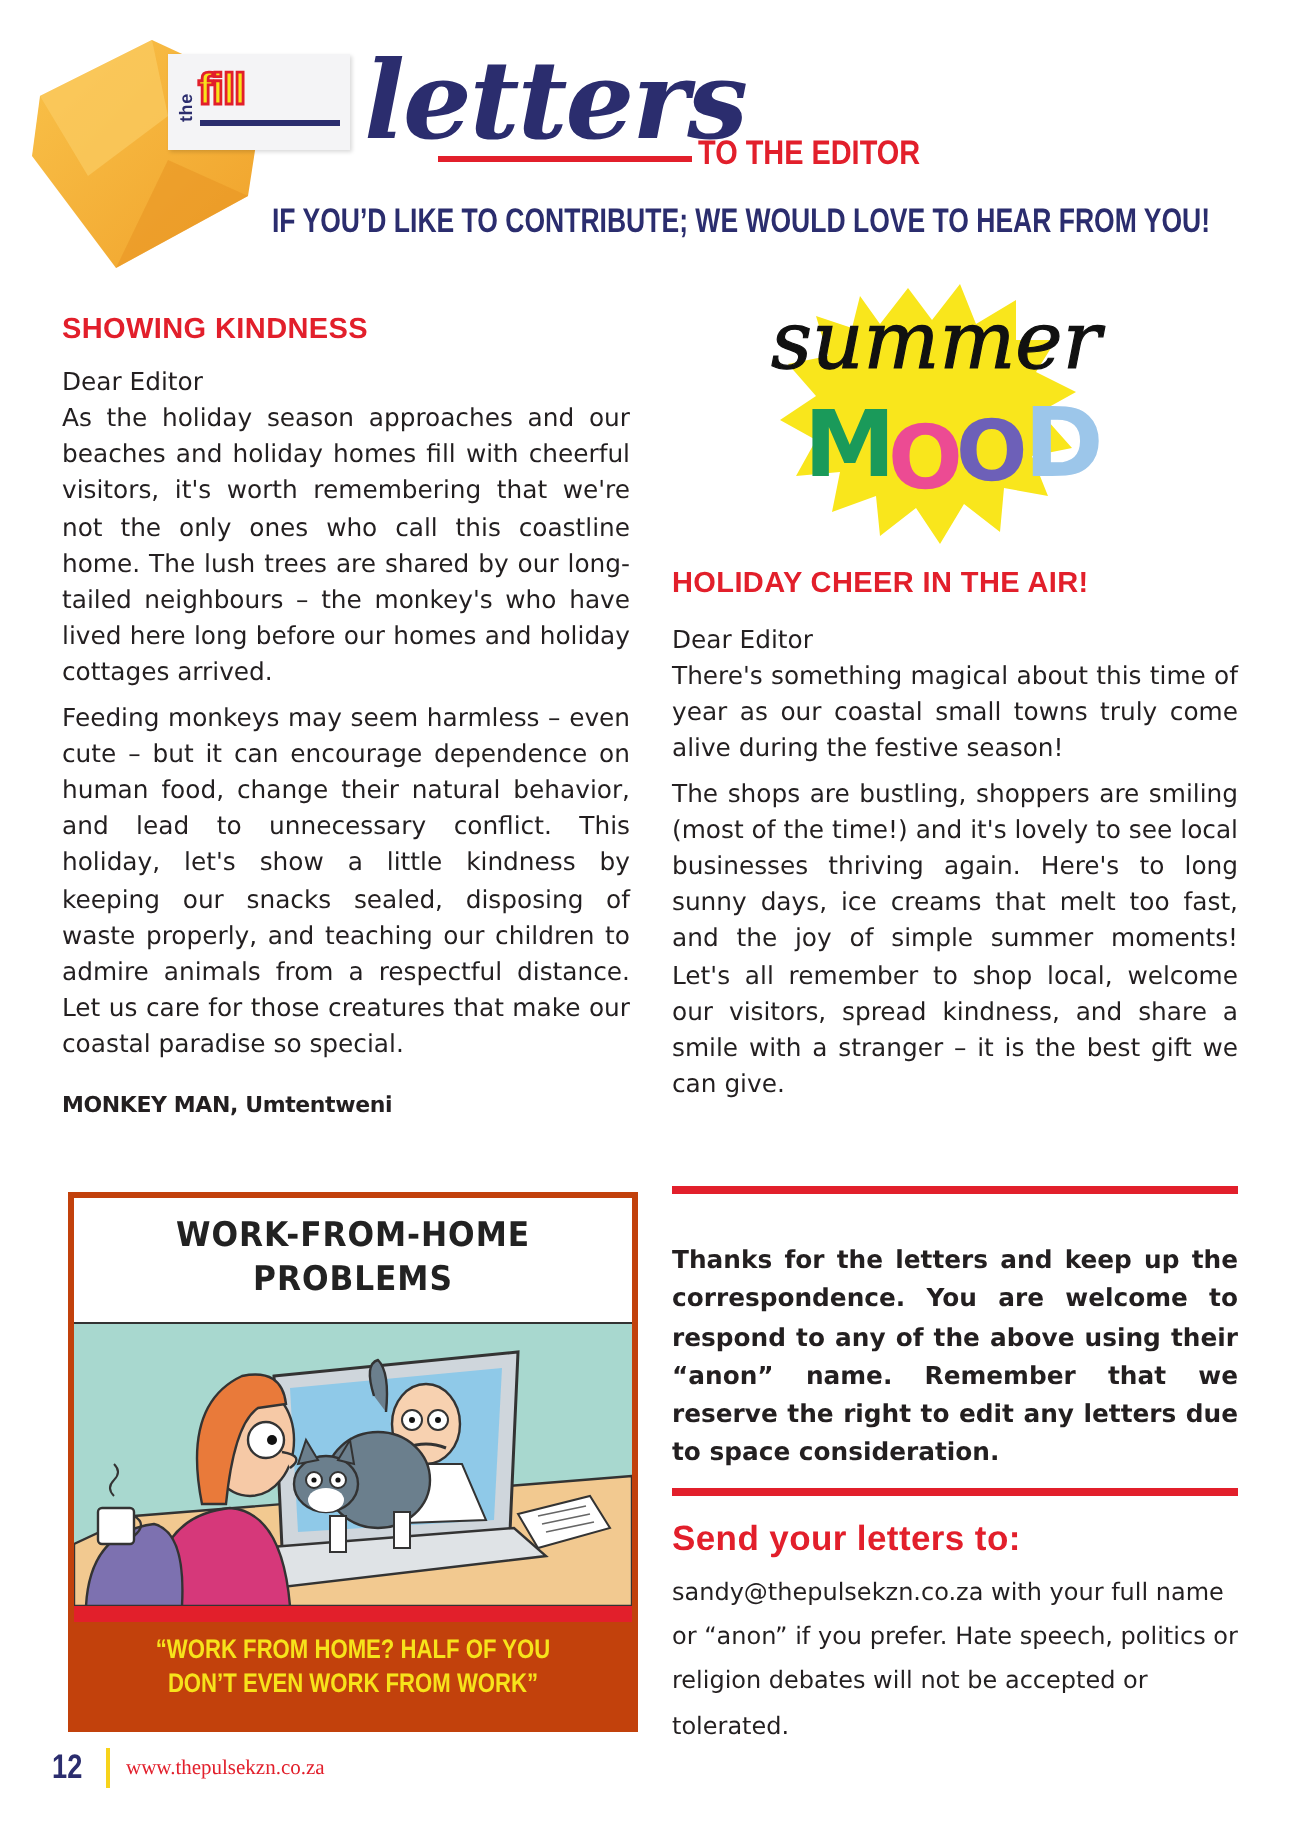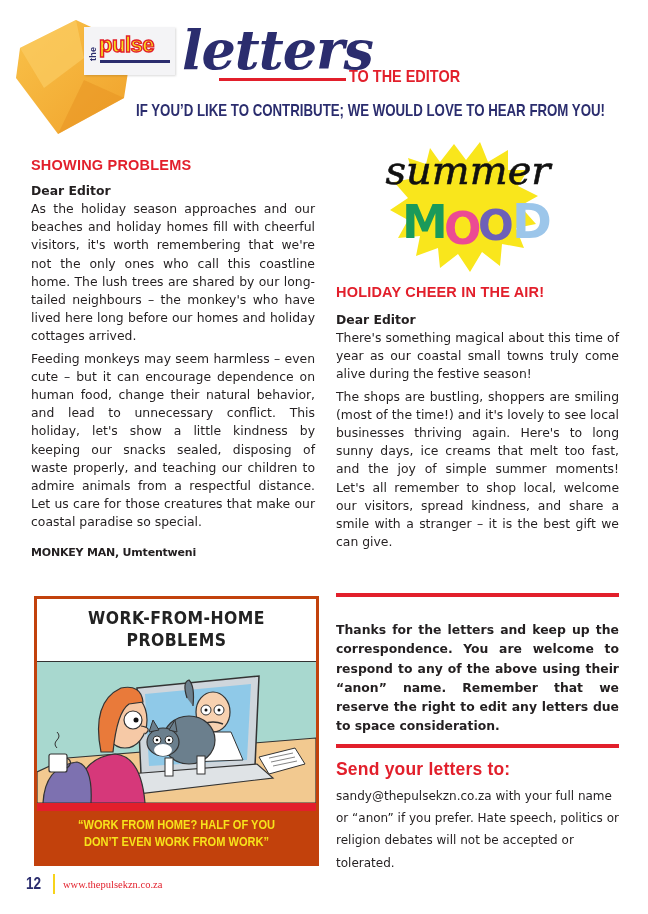--- a/index.html
+++ b/index.html
@@ -16,21 +16,21 @@
   .title-letters { position: absolute; left: 182px; top: 20px; font-family: "DejaVu Serif", serif; font-style: italic; font-weight: bold; font-size: 54px; line-height: 60px; color: #2b2d6e; letter-spacing: -1px; }
   .title-underline { position: absolute; left: 219px; top: 78px; width: 127px; height: 3px; background: #e21f2b; }
   .title-to-editor { position: absolute; left: 349px; top: 67px; font-family: "Liberation Sans", sans-serif; font-weight: bold; font-size: 17px; line-height: 20px; color: #e21f2b; transform: scaleX(0.85); transform-origin: left; letter-spacing: 0px; }
   .subtitle { position: absolute; left: 136px; top: 101px; font-family: "Liberation Sans", sans-serif; font-weight: bold; font-size: 17px; line-height: 20px; color: #2b2d6e; transform: scaleX(0.78); transform-origin: left; white-space: nowrap; }
 
   
   .col-left { position: absolute; left: 31px; top: 155px; width: 284px; }
   .col-right { position: absolute; left: 336px; width: 283px; }
 
   .letter-heading { font-family: "Liberation Sans", sans-serif; font-weight: bold; font-size: 14.5px; line-height: 20px; color: #e21f2b; letter-spacing: 0.2px; }
-  .salutation { font-size: 12.4px; line-height: 18px; margin-top: 7px; color: #231f20; font-weight: bold; }
+  .salutation { font-size: 12.4px; line-height: 18px; margin-top: 7px; color: #231f20; }
   .para { font-size: 12.4px; line-height: 18.2px; text-align: justify; color: #231f20; }
   .para + .para { margin-top: 4px; }
   .signoff { font-weight: bold; font-size: 11px; line-height: 18px; margin-top: 12px; color: #231f20; letter-spacing: -0.2px; }
 
   .summer-mood { position: absolute; left: 368px; top: 140px; width: 200px; height: 135px; }
 
   .red-rule { position: absolute; left: 336px; width: 283px; height: 4px; background: #e21f2b; }
 
   .note { position: absolute; left: 336px; top: 620px; width: 283px; font-weight: bold; font-size: 12.4px; line-height: 19.3px; text-align: justify; color: #231f20; }
 
@@ -61,31 +61,31 @@
       <stop offset="1" stop-color="#f0a12a"></stop>
     </linearGradient>
   </defs>
   <polygon points="6,30 62,2 118,28 110,80 44,116 2,60" fill="url(#envg)"></polygon>
   <polygon points="6,30 62,2 70,40 30,70" fill="#fbcc62" opacity="0.7"></polygon>
   <polygon points="44,116 110,80 70,62" fill="#e89422" opacity="0.55"></polygon>
 </svg>
 
 <div class="logo-card">
   <span class="logo-the">the</span>
-  <span class="logo-pulse">pulse</span>
+  <span class="logo-pulse">fill</span>
   <div class="logo-bar"></div>
 </div>
 
 <div class="title-letters">letters</div>
 <div class="title-underline"></div>
 <div class="title-to-editor">TO THE EDITOR</div>
 <div class="subtitle">IF YOU’D LIKE TO CONTRIBUTE; WE WOULD LOVE TO HEAR FROM YOU!</div>
 
 <div class="col-left">
-  <div class="letter-heading">SHOWING PROBLEMS</div>
+  <div class="letter-heading">SHOWING KINDNESS</div>
   <div class="salutation">Dear Editor</div>
   <p class="para">As the holiday season approaches and our beaches and holiday homes fill with cheerful visitors, it's worth remembering that we're not the only ones who call this coastline home.  The lush trees are shared by our long-tailed neighbours – the monkey's who have lived here long before our homes and holiday cottages arrived.</p>
   <p class="para">Feeding monkeys may seem harmless – even cute – but it can encourage dependence on human food, change their natural behavior, and lead to unnecessary conflict. This holiday, let's show a little kindness by keeping our snacks sealed, disposing of waste properly, and teaching our children to admire animals from a respectful distance.  Let us care for those creatures that make our coastal paradise so special.</p>
   <div class="signoff">MONKEY MAN, Umtentweni</div>
 </div>
 
 <svg class="summer-mood" viewBox="0 0 200 135">
   <polygon fill="#f9e61c" points="62,8 72,22 86,4 98,20 112,2 120,22 140,10 140,30 160,30 150,46 170,56 152,66 168,84 148,88 156,108 134,104 132,126 114,112 102,132 90,114 72,128 70,108 48,116 52,96 30,98 40,80 22,70 40,58 26,42 46,38 40,18 58,24"></polygon>
   <text x="100" y="44" text-anchor="middle" font-family="DejaVu Serif, serif" font-style="italic" font-size="40" fill="#111" stroke="#111" stroke-width="0.6">summer</text>
   <text x="34" y="98" font-family="DejaVu Sans, sans-serif" font-weight="bold" font-size="46" fill="#1a9a5a">M</text>

